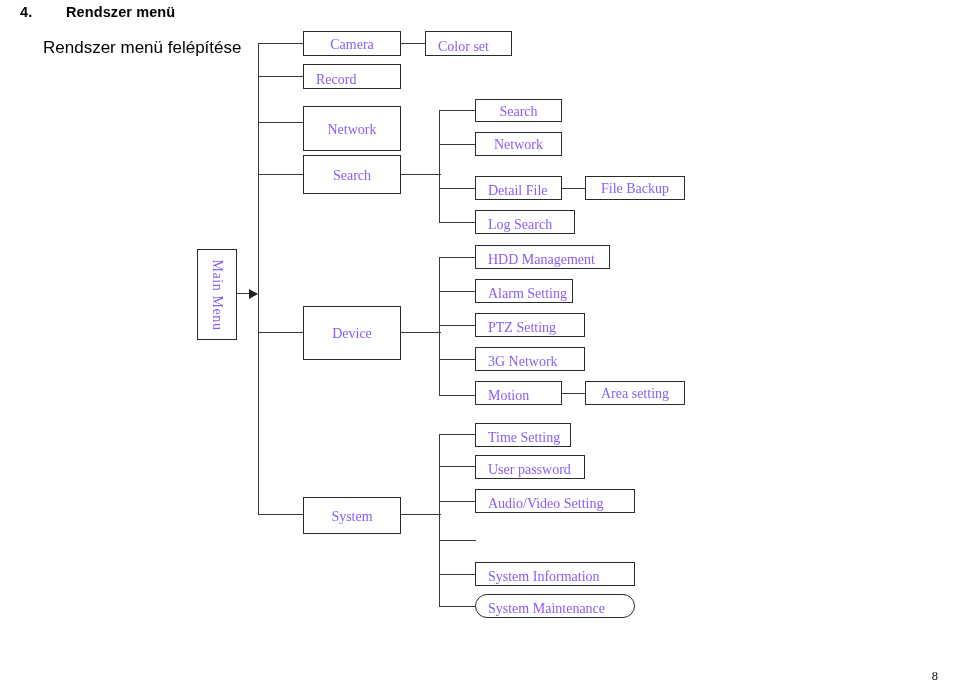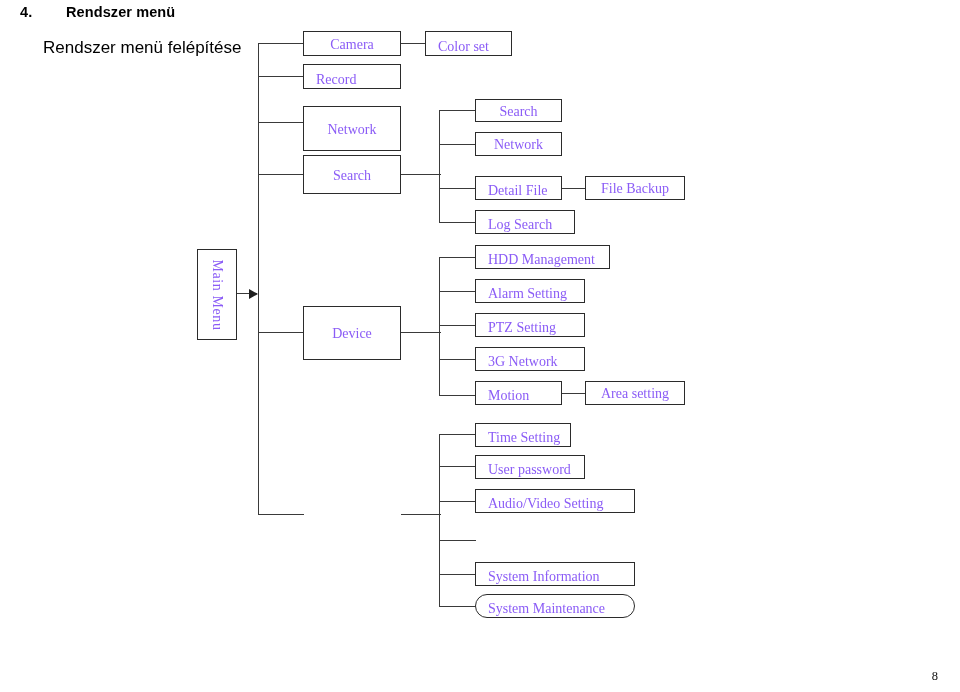--- a/index.html
+++ b/index.html
@@ -164,20 +164,23 @@
   </div>
 
   <div class="node center" style="left:303px; top:155px; width:98px; height:39px;">
     <span class="node-label">Search</span>
   </div>
 
   <div class="node center" style="left:303px; top:306px; width:98px; height:54px;">
     <span class="node-label">Device</span>
   </div>
 
+  <div class="node center" style="left:303px; top:497px; width:98px; height:37px;">
+    <span class="node-label">System</span>
+  </div>
 
   <div class="line h" style="left:401px; top:43px; width:25px;"></div>
   <div class="node clip" style="left:425px; top:31px; width:87px; height:25px;">
     <span class="node-label">Color set</span>
   </div>
 
   <div class="line h" style="left:401px; top:174px; width:40px;"></div>
   <div class="line v" style="left:439px; top:110px; height:112px;"></div>
 
   <div class="line h" style="left:439px; top:110px; width:37px;"></div>
@@ -208,21 +211,21 @@
 
   <div class="line h" style="left:439px; top:257px; width:37px;"></div>
   <div class="line h" style="left:439px; top:291px; width:37px;"></div>
   <div class="line h" style="left:439px; top:325px; width:37px;"></div>
   <div class="line h" style="left:439px; top:359px; width:37px;"></div>
   <div class="line h" style="left:439px; top:395px; width:37px;"></div>
 
   <div class="node clip" style="left:475px; top:245px; width:135px; height:24px;">
     <span class="node-label">HDD Management</span>
   </div>
-  <div class="node clip" style="left:475px; top:279px; width:110px; height:24px;">
+  <div class="node clip" style="left:475px; top:279px; width:98px; height:24px;">
     <span class="node-label">Alarm Setting</span>
   </div>
   <div class="node clip" style="left:475px; top:313px; width:110px; height:24px;">
     <span class="node-label">PTZ Setting</span>
   </div>
   <div class="node clip" style="left:475px; top:347px; width:110px; height:24px;">
     <span class="node-label">3G Network</span>
   </div>
   <div class="node clip" style="left:475px; top:381px; width:87px; height:24px;">
     <span class="node-label">Motion</span>

